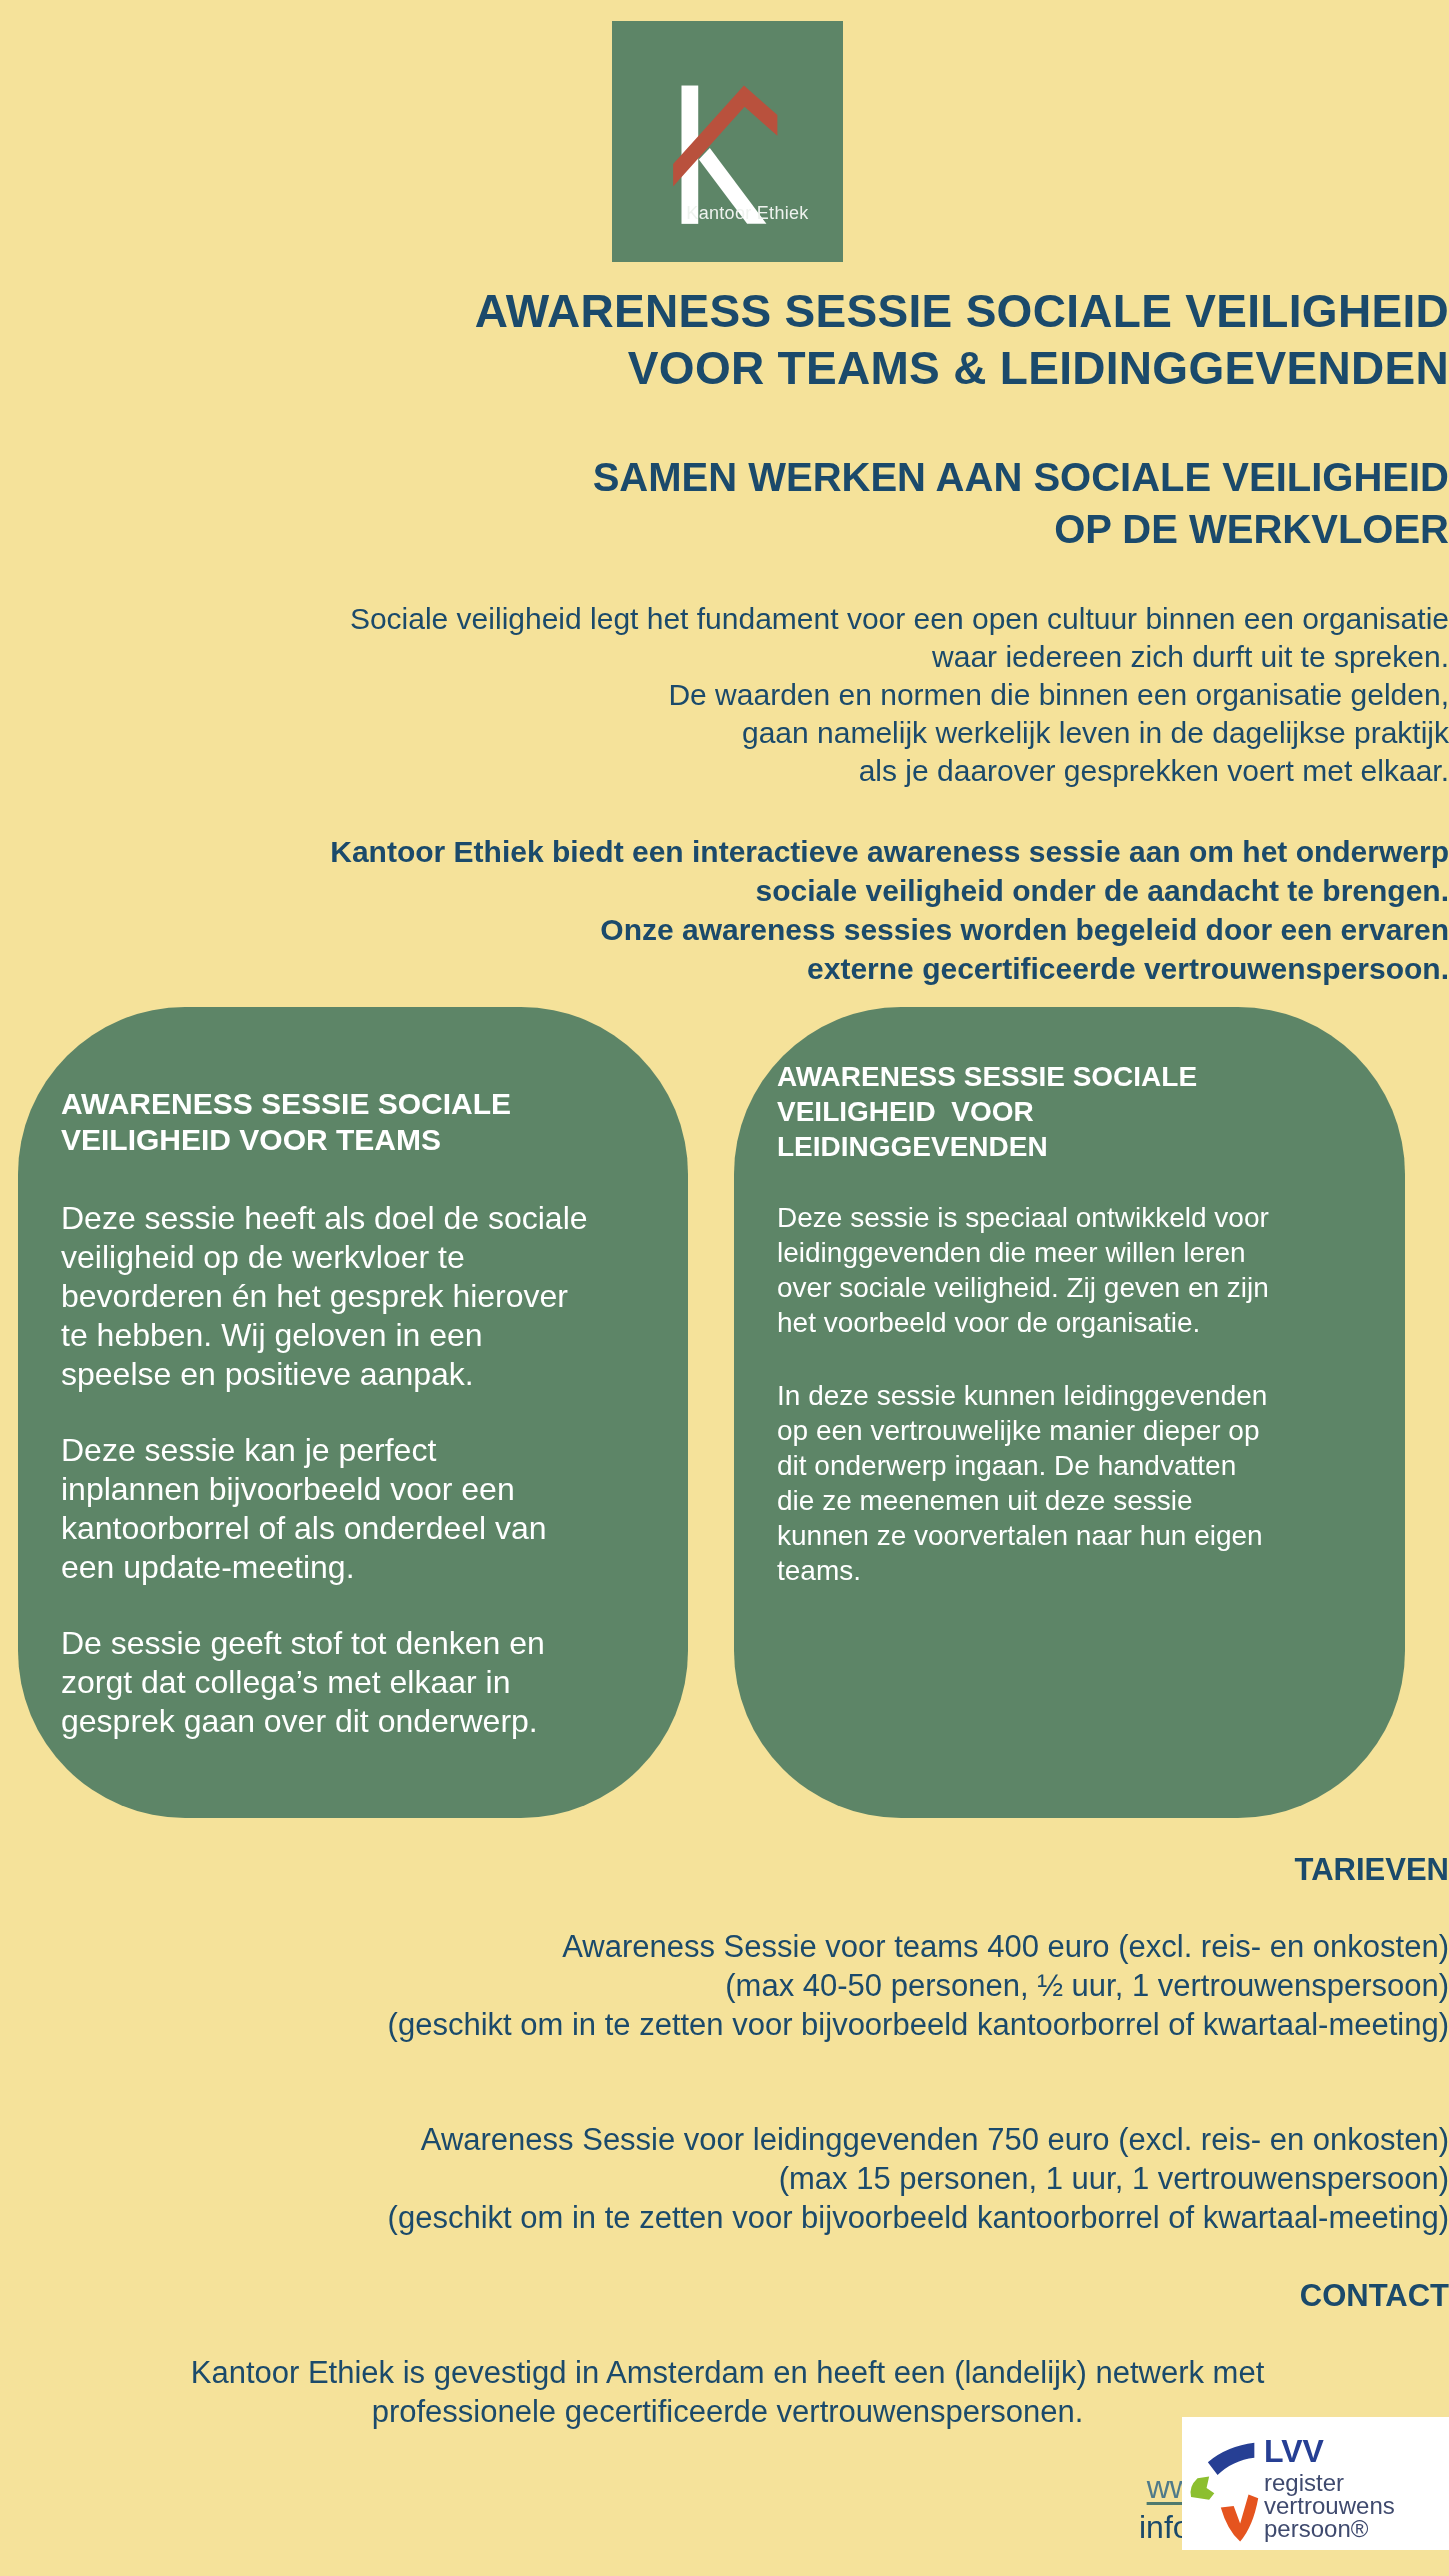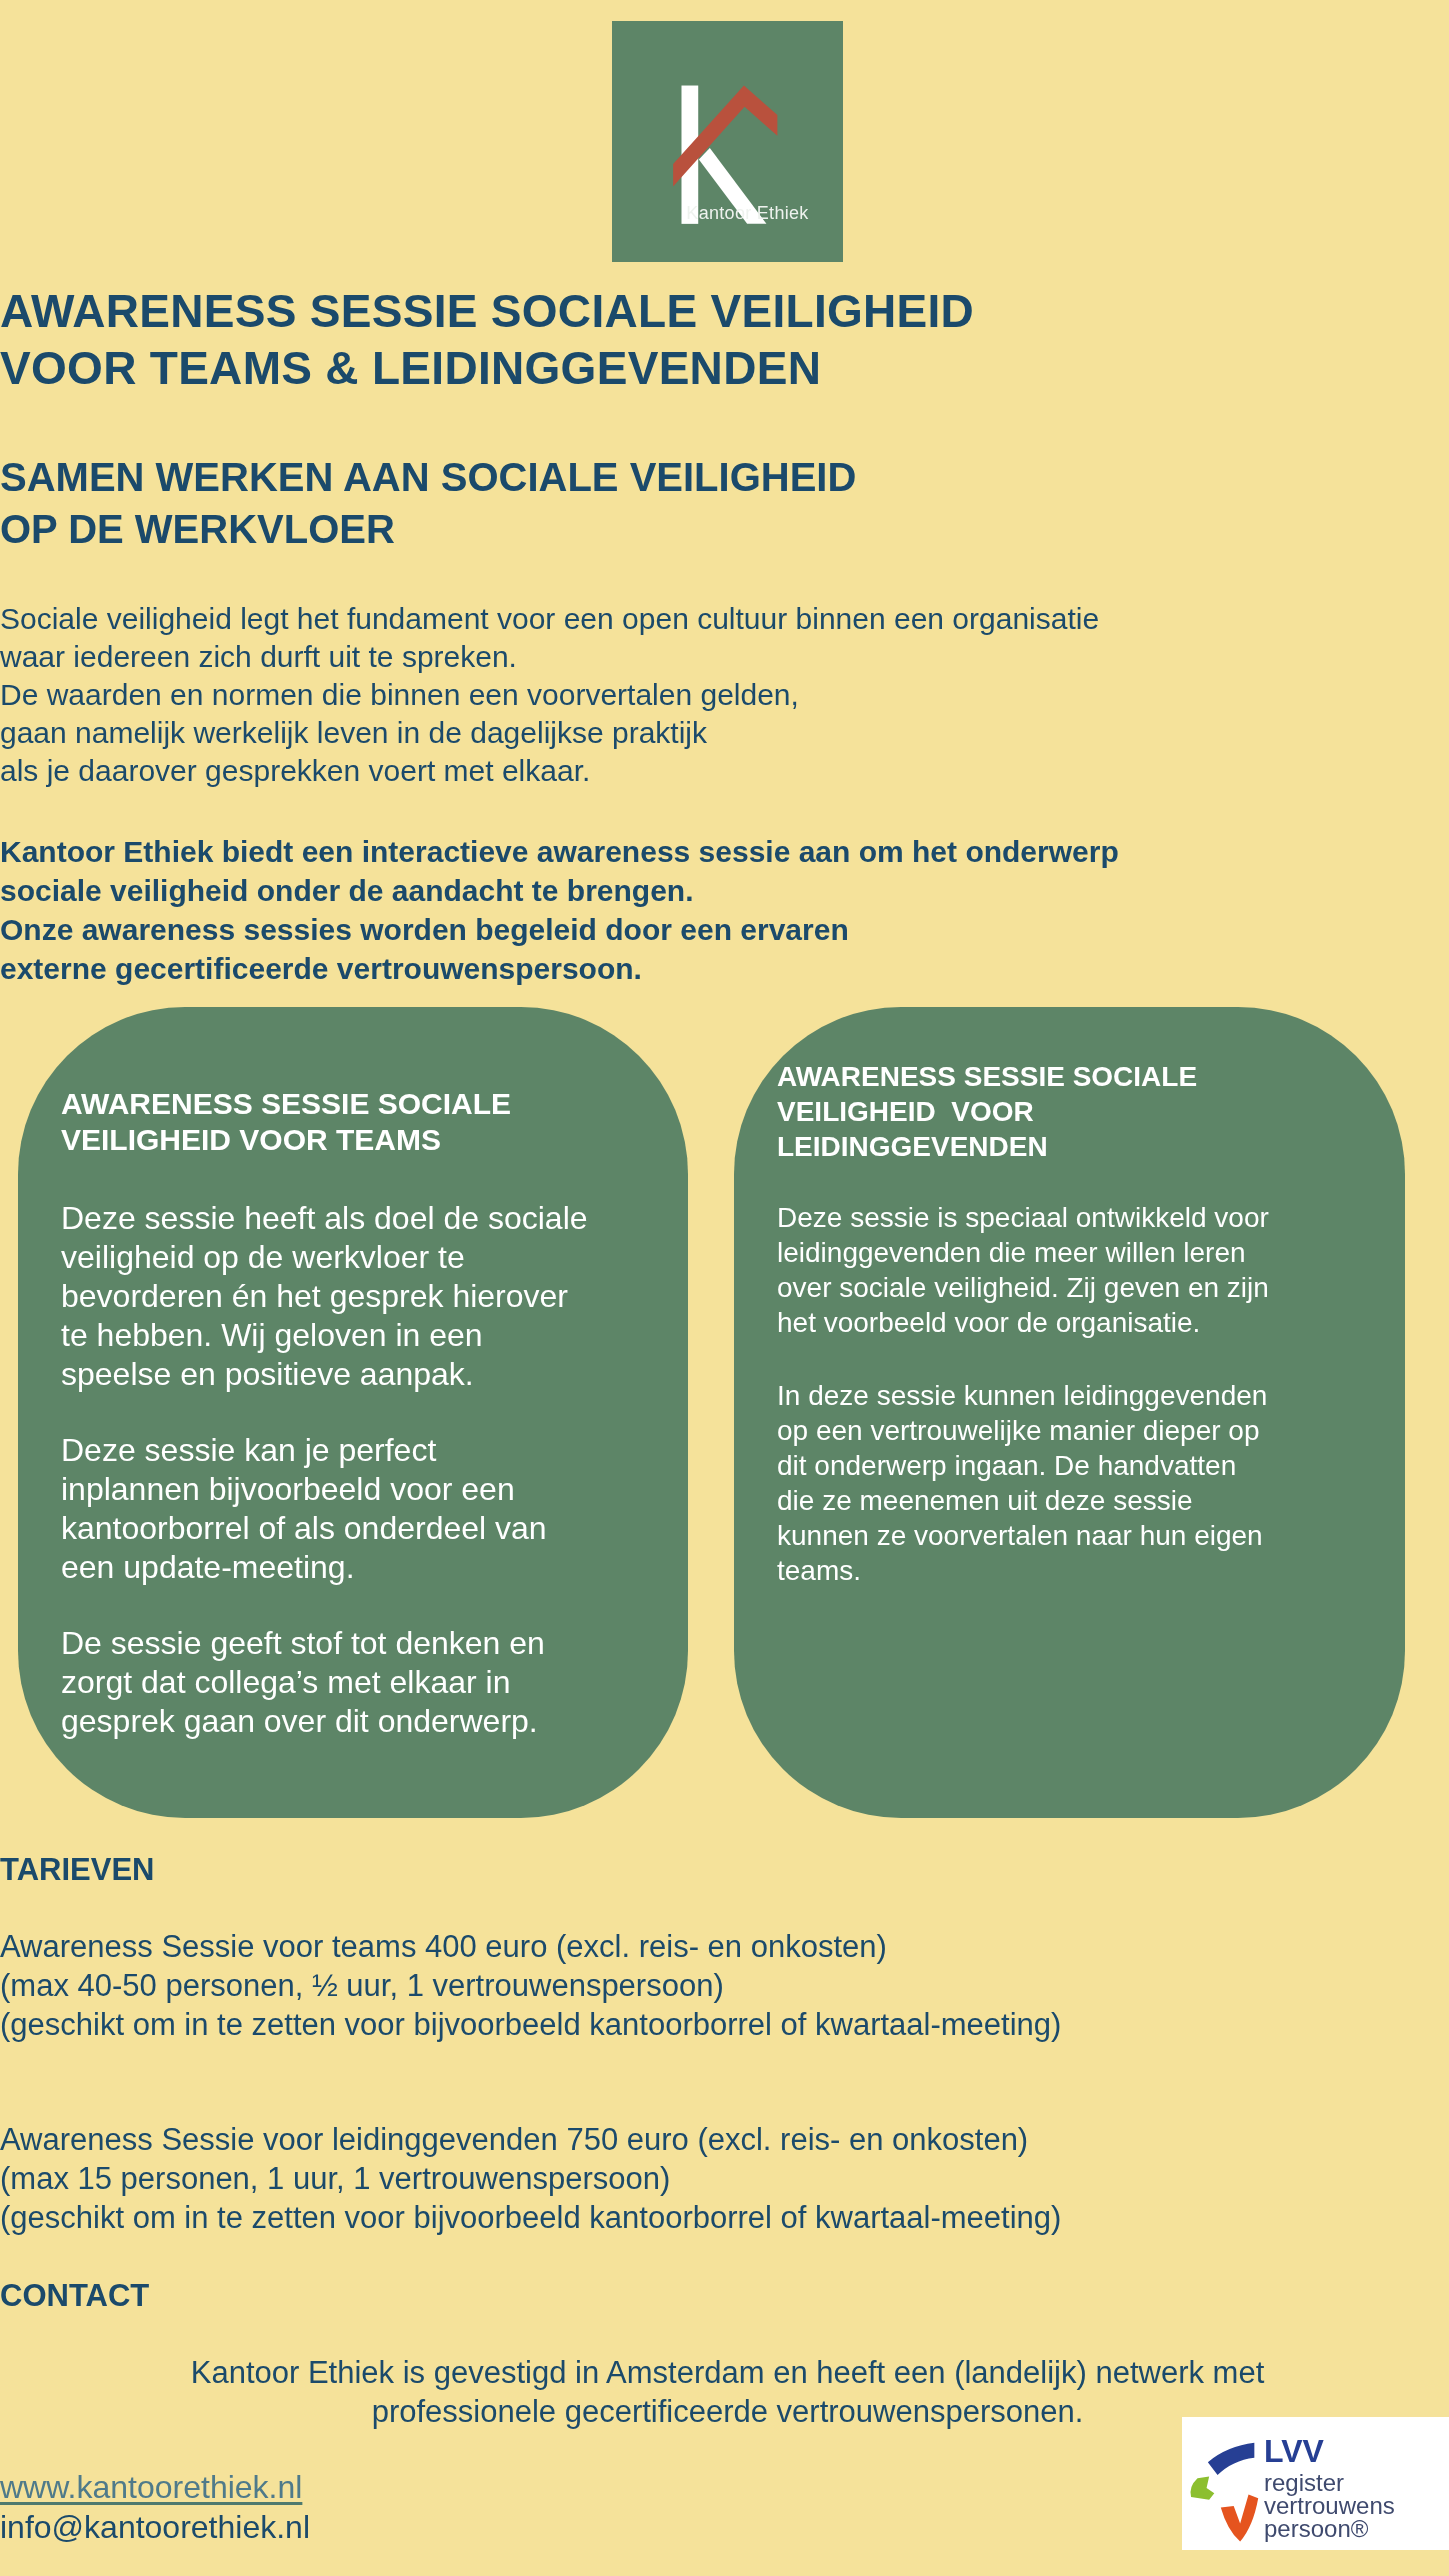--- a/index.html
+++ b/index.html
@@ -5,21 +5,21 @@
   * { margin: 0; padding: 0; box-sizing: border-box; }
   html, body { width: 1449px; height: 2576px; }
   body {
     background: #f5e29a;
     font-family: "Liberation Sans", "DejaVu Sans", sans-serif;
     color: #1b4a6b;
     position: relative;
     overflow: hidden;
   }
   .abs { position: absolute; }
-  .center-block { left: 0; width: 1449px; text-align: left; }
+  .center-block { left: 0; width: 1449px; text-align: right; }
 
   
   #logo {
     left: 612px; top: 21px; width: 231px; height: 241px;
     background: #5d8567;
   }
   #logo svg { position: absolute; left: 0; top: 0; }
   #logo .logo-text {
     position: absolute; left: 0; width: 100%; top: 182px;
     text-align: center; color: #eef2ee; font-size: 18px;
@@ -108,21 +108,21 @@
 </div>
 
 <div class="abs center-block h2" style="top:451px;">
   <div>SAMEN WERKEN AAN SOCIALE VEILIGHEID</div>
   <div>OP DE WERKVLOER</div>
 </div>
 
 <div class="abs center-block intro" style="top:600px;">
   <div>Sociale veiligheid legt het fundament voor een open cultuur binnen een organisatie</div>
   <div>waar iedereen zich durft uit te spreken.</div>
-  <div>De waarden en normen die binnen een voorvertalen gelden,</div>
+  <div>De waarden en normen die binnen een organisatie gelden,</div>
   <div>gaan namelijk werkelijk leven in de dagelijkse praktijk</div>
   <div>als je daarover gesprekken voert met elkaar.</div>
 </div>
 
 <div class="abs center-block intro-bold" style="top:832px;">
   <div>Kantoor Ethiek biedt een interactieve awareness sessie aan om het onderwerp</div>
   <div>sociale veiligheid onder de aandacht te brengen.</div>
   <div>Onze awareness sessies worden begeleid door een ervaren</div>
   <div>externe gecertificeerde vertrouwenspersoon.</div>
 </div>

